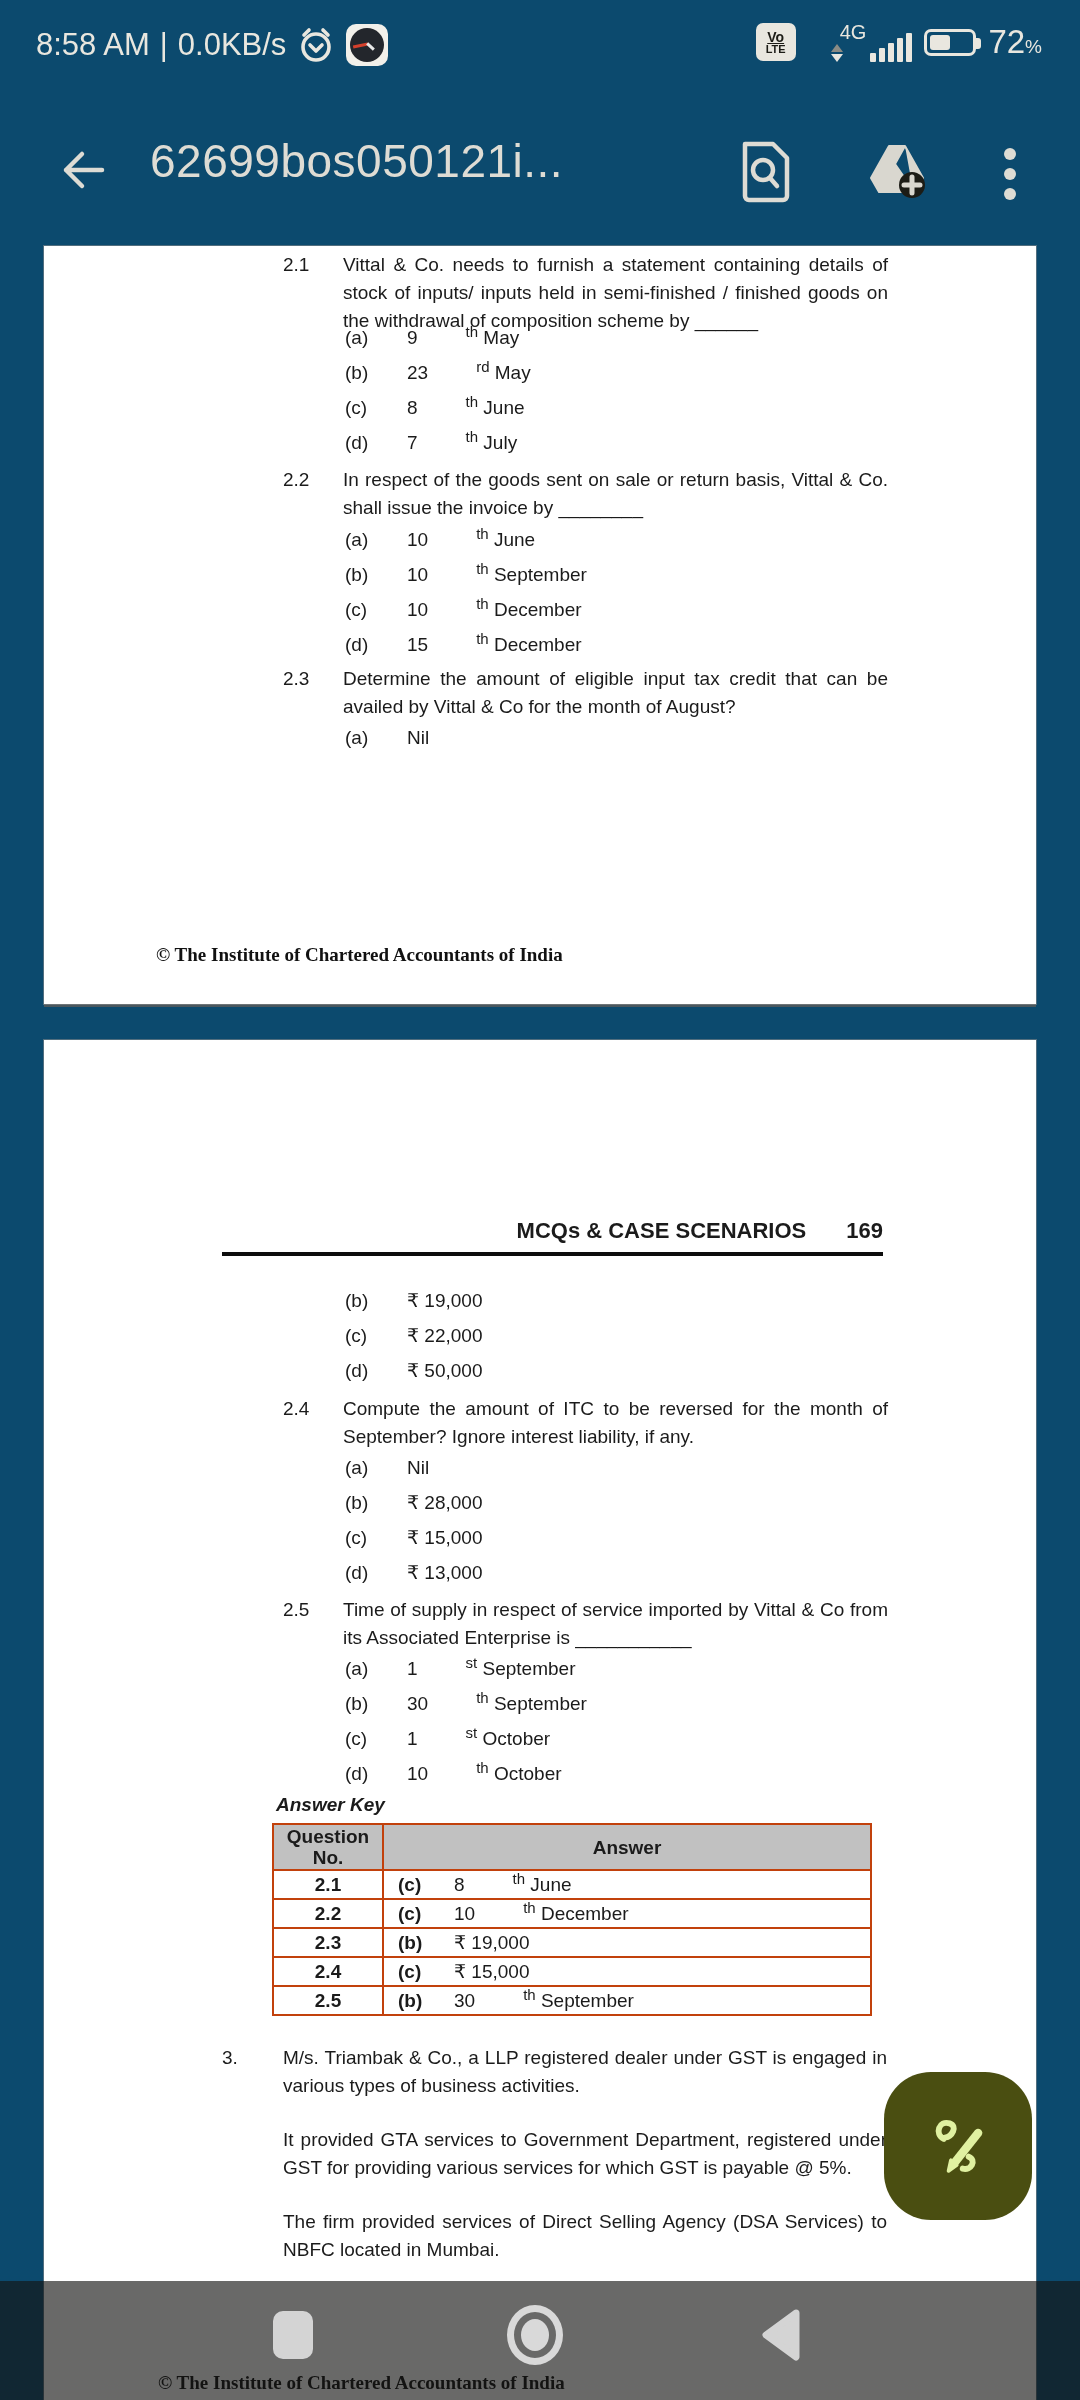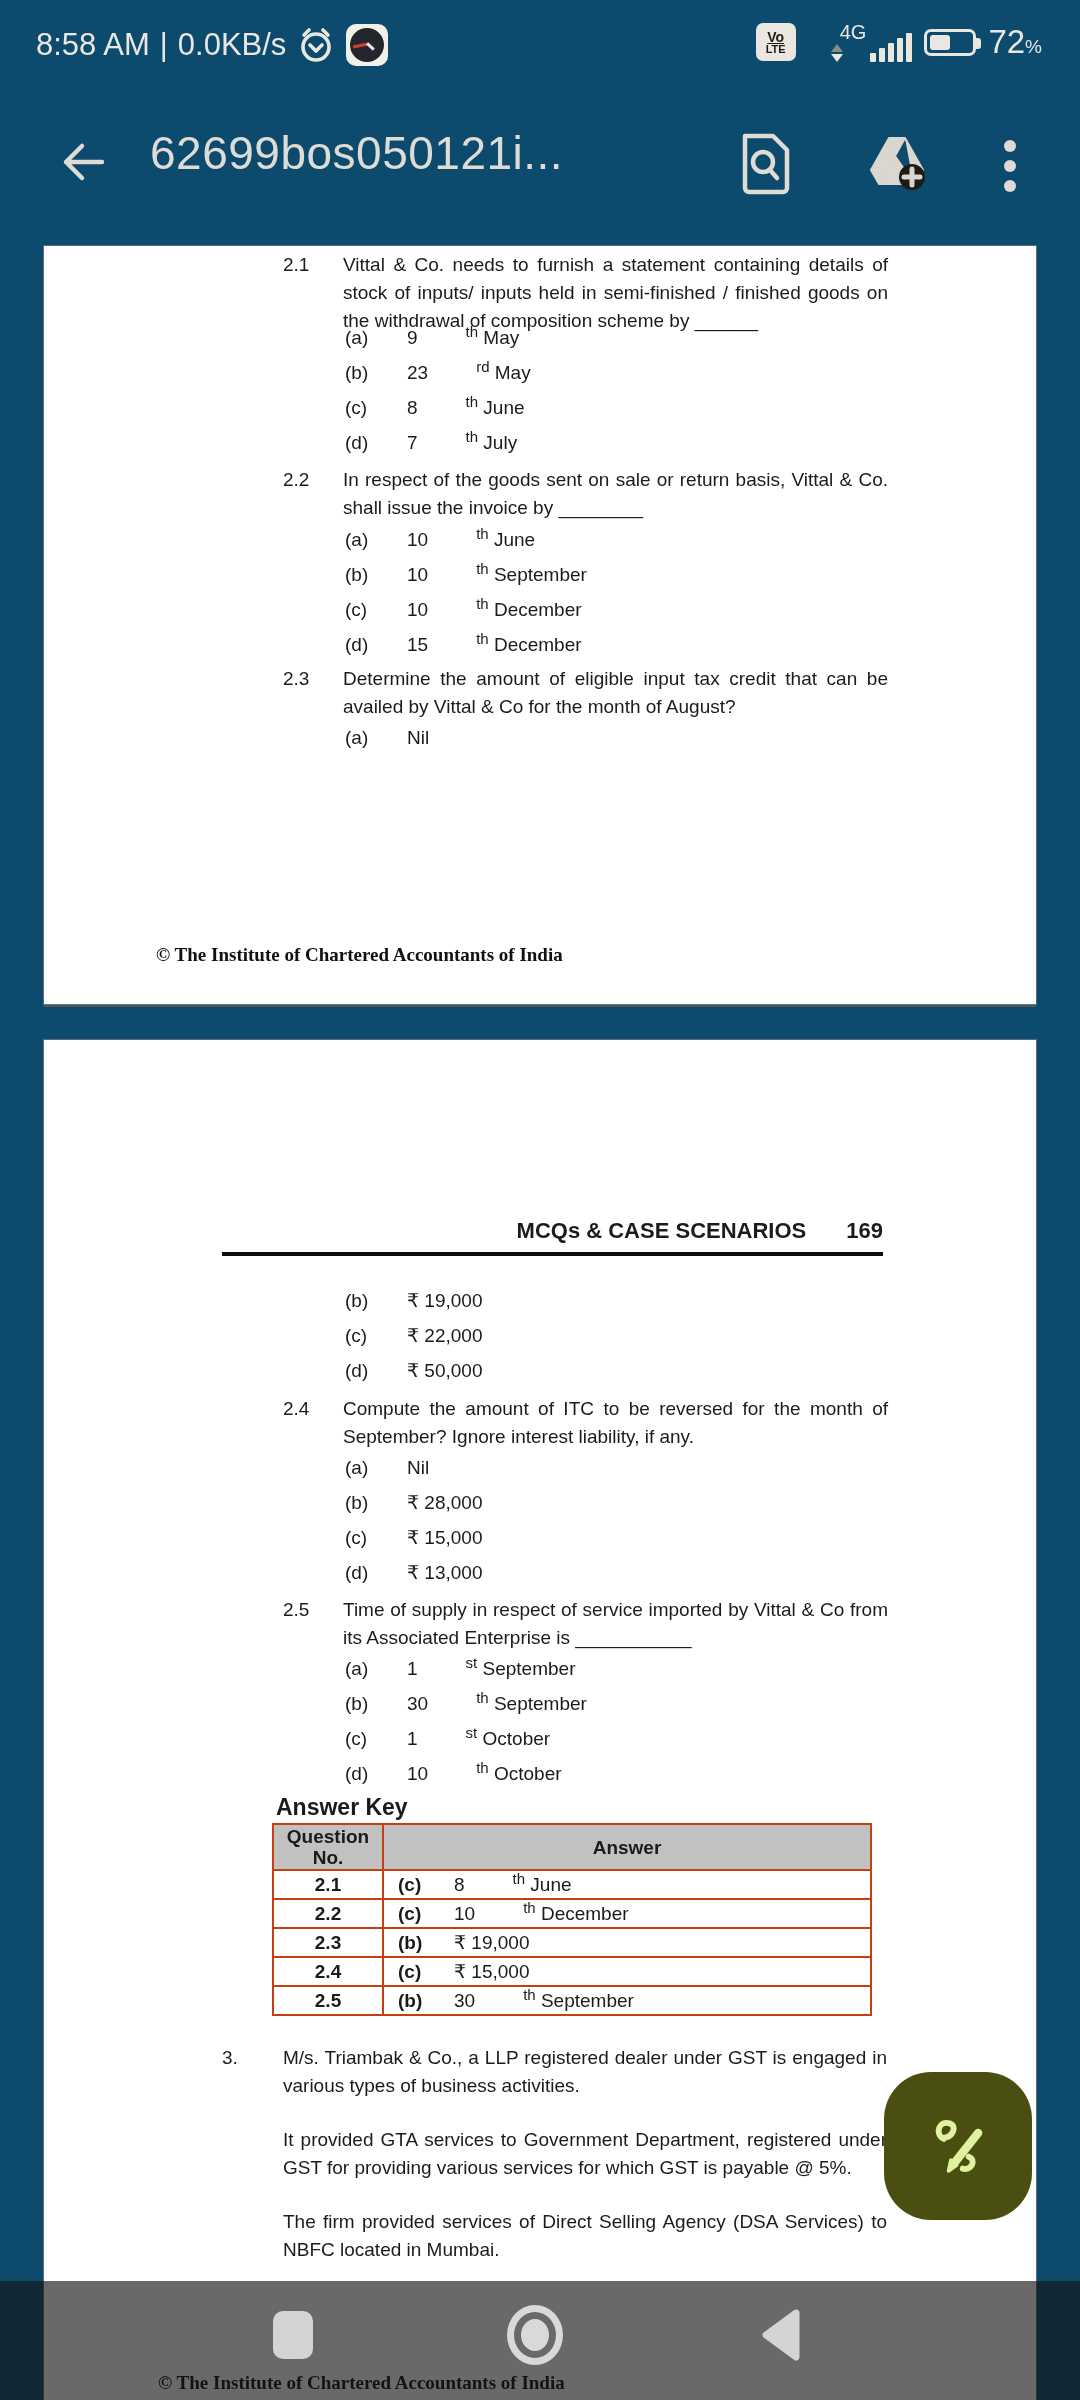--- a/index.html
+++ b/index.html
@@ -30,21 +30,21 @@
   .tri-up { width:0; height:0; border-left:6px solid transparent; border-right:6px solid transparent; border-bottom:8px solid #8b8b84; }
   .tri-dn { width:0; height:0; border-left:6px solid transparent; border-right:6px solid transparent; border-top:8px solid #e9e7df; }
   .bars { display:flex; align-items:flex-end; gap:3px; height:30px; }
   .bars i { display:block; width:6px; background:#e9e7df; border-radius:1px; }
   .battery { position:relative; width:52px; height:27px; border:3px solid #e9e7df; border-radius:7px; }
   .battery .nub { position:absolute; right:-8px; top:6px; width:5px; height:11px; background:#e9e7df; border-radius:0 3px 3px 0; }
   .battery .fill { position:absolute; left:3px; top:3px; bottom:3px; width:43%; background:#e9e7df; border-radius:3px; }
   .pct { font-size:33px; }
   .pct .sym { font-size:19px; }
   
-  .app-bar { position:absolute; left:0; top:108px; width:1080px; height:110px; color:#dedcd4; }
+  .app-bar { position:absolute; left:0; top:116px; width:1080px; height:110px; color:#dedcd4; }
   .back-btn { position:absolute; left:52px; top:26px; width:56px; height:56px; }
   .doc-title { position:absolute; left:150px; top:18px; font-size:46px; letter-spacing:0.5px; white-space:nowrap; }
   .ab-ico { position:absolute; top:22px; width:60px; height:66px; }
   .ico-find { left:735px; }
   .ico-drive { left:865px; }
   .ico-menu { left:995px; top:30px; width:30px; height:56px; }
   
   .page { position:absolute; left:44px; width:992px; background:#ffffff; box-shadow:0 0 0 1px rgba(140,140,140,.55), 0 3px 0 rgba(90,90,90,.8); }
   .page1 { top:246px; height:758px; }
   .page2 { top:1040px; height:1501px; box-shadow:0 0 0 1px rgba(140,140,140,.55);padding-left:18px; }
@@ -52,21 +52,21 @@
   .q .num { width:60px; flex:none; }
   .q .txt { width:545px; text-align:justify; }
   .opt-group { position:absolute; font-size:19px; }
   .opt { display:flex; height:35px; line-height:27px; }
   .opt .lbl { width:62px; flex:none; }
   sup.s { font-size:15px; line-height:0; vertical-align:7px;margin-left:48px; }
   .pg-footer { position:absolute; font-family:"Liberation Serif","DejaVu Serif",serif; font-weight:bold; font-size:19px; color:#111; white-space:nowrap; }
   
   .p2-header { position:absolute; left:178px; top:178px; width:661px; border-bottom:4px solid #0d0d0d; padding-bottom:8px;
                display:flex; justify-content:flex-end; align-items:baseline; gap:40px; font-weight:bold; font-size:22px; }
-  .ak-head { position:absolute; left:232px; top:754px; font-weight:bold; font-size:23px; }
+  .ak-head { position:absolute; left:232px; top:754px; font-weight:bold; font-size:19px;font-style:italic; }
   .ak-table { position:absolute; left:228px; top:783px; }
   table.ak { border-collapse:collapse; width:600px; font-size:19px; }
   table.ak th, table.ak td { border:2px solid #c2410c; }
   table.ak th { background:#c1c1c1; font-weight:bold; text-align:center; height:46px; line-height:21px; }
   table.ak th.c1 { width:110px; }
   table.ak td { height:29px; }
   table.ak td.qno { text-align:center; font-weight:bold; }
   table.ak td.ans { padding-left:14px; }
   table.ak td.ans .albl { font-weight:bold; display:inline-block; width:56px; }
   .q3 { position:absolute; left:178px; top:1004px; width:665px; display:flex; font-size:19px; line-height:28px; }

